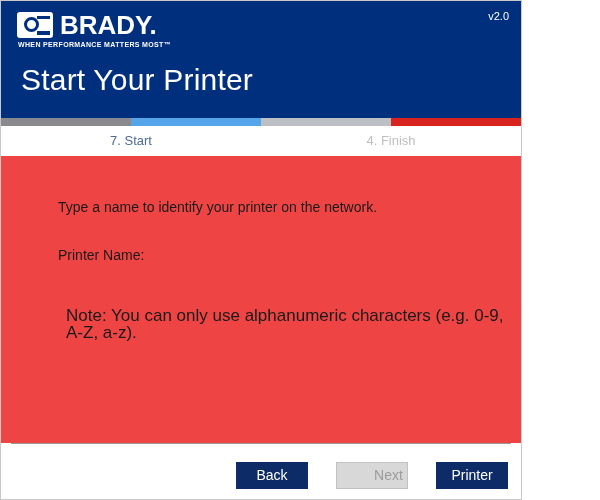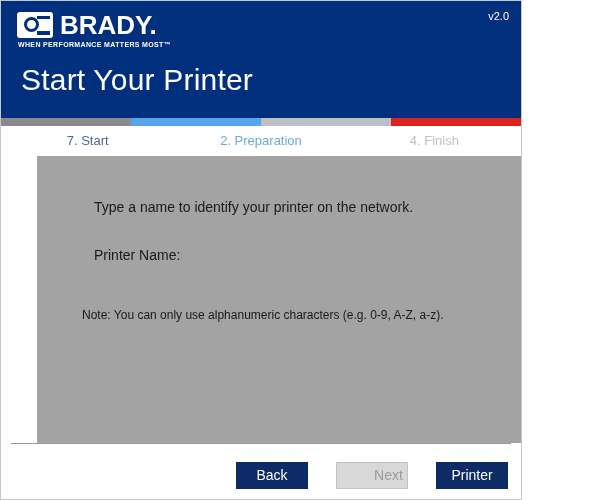--- a/index.html
+++ b/index.html
@@ -137,22 +137,21 @@
   }
   .step-done      { color: #4d6a96; }
   .step-prev      { color: #6fa8dc; }
   .step-active    { color: #0d2b66; font-weight: bold; }
   .step-todo      { color: #bfbfbf; }
 
   
   #content {
     position: relative;
     height: 287px;
-    background: #a3a3a3;
-    margin-left: 36px;
+    background: #ef4444;
   }
   #instruction {
     position: absolute;
     left: 57px;
     top: 42px;
     font-size: 14px;
     color: #1a1a1a;
     line-height: 18px;
   }
   #field-label {
@@ -185,23 +184,23 @@
     background: #ffffff;
     font-family: "Liberation Sans", sans-serif;
     font-size: 13px;
     color: #1a1a1a;
     padding: 0 4px;
     box-shadow: inset 0 1px 2px rgba(0,0,0,0.10);
     outline: none;
   }
   #note {
     position: absolute;
-    left: 45px;
+    left: 65px;
     top: 151px;
-    font-size: 12px;
+    font-size: 17px;
     color: #1a1a1a;
     line-height: 17px;
   }
 
   
   #footer {
     position: relative;
     height: 56px;
     background: #ffffff;
   }
@@ -270,21 +269,20 @@
 
   <div id="stepbar">
     <div style="background: rgb(138, 138, 142); flex: 1 1 0px;"></div>
     <div style="background: rgb(86, 165, 234); flex: 1 1 0px;"></div>
     <div style="background: rgb(188, 192, 196); flex: 1 1 0px;"></div>
     <div style="background: rgb(216, 35, 31); flex: 1 1 0px;"></div>
   </div>
 
   <div id="steps">
     <div class="step-label step-done" style="color: rgb(77, 106, 150);">7. Start</div>
-    <div class="step-label step-prev" style="color: rgb(111, 168, 220);">2. Preparation</div>
     <div class="step-label step-todo" style="color: rgb(191, 191, 191);">4. Finish</div>
   </div>
 
   <div id="content">
     <div id="instruction">Type a name to identify your printer on the network.</div>
     <div id="field-label">Printer Name:</div>
 
 
     <div id="note">Note: You can only use alphanumeric characters (e.g. 0-9, A-Z, a-z).</div>
   </div>

